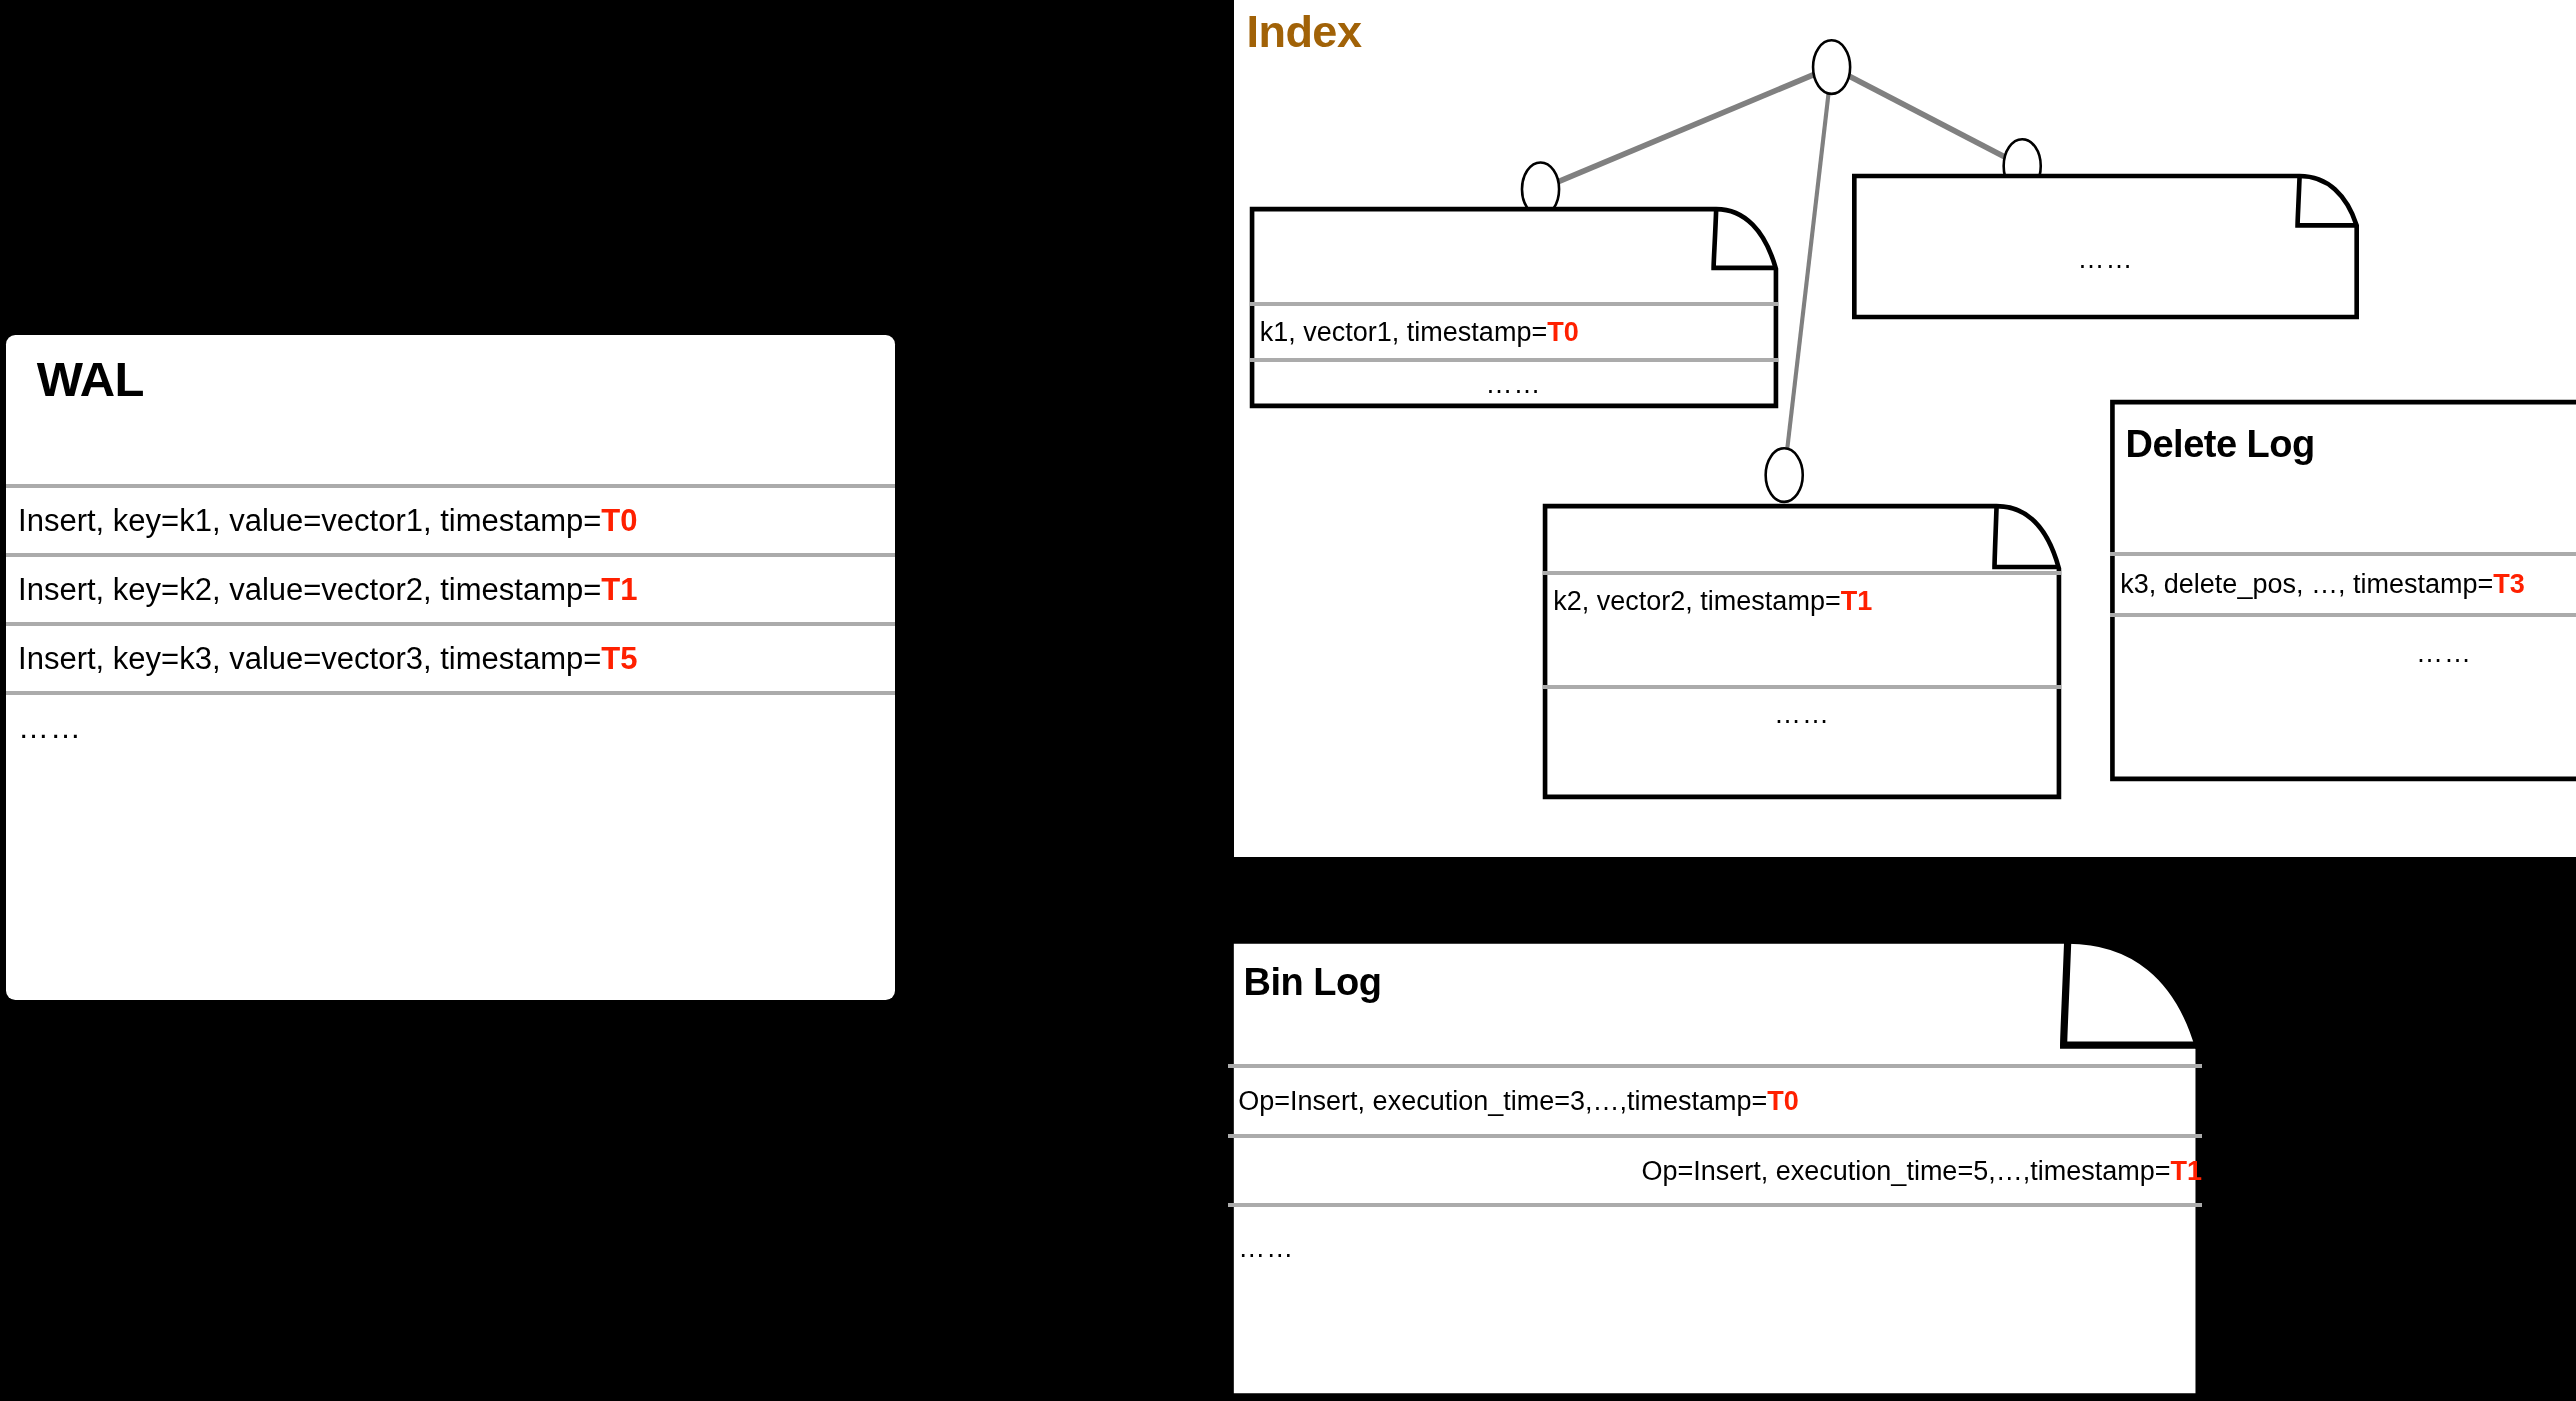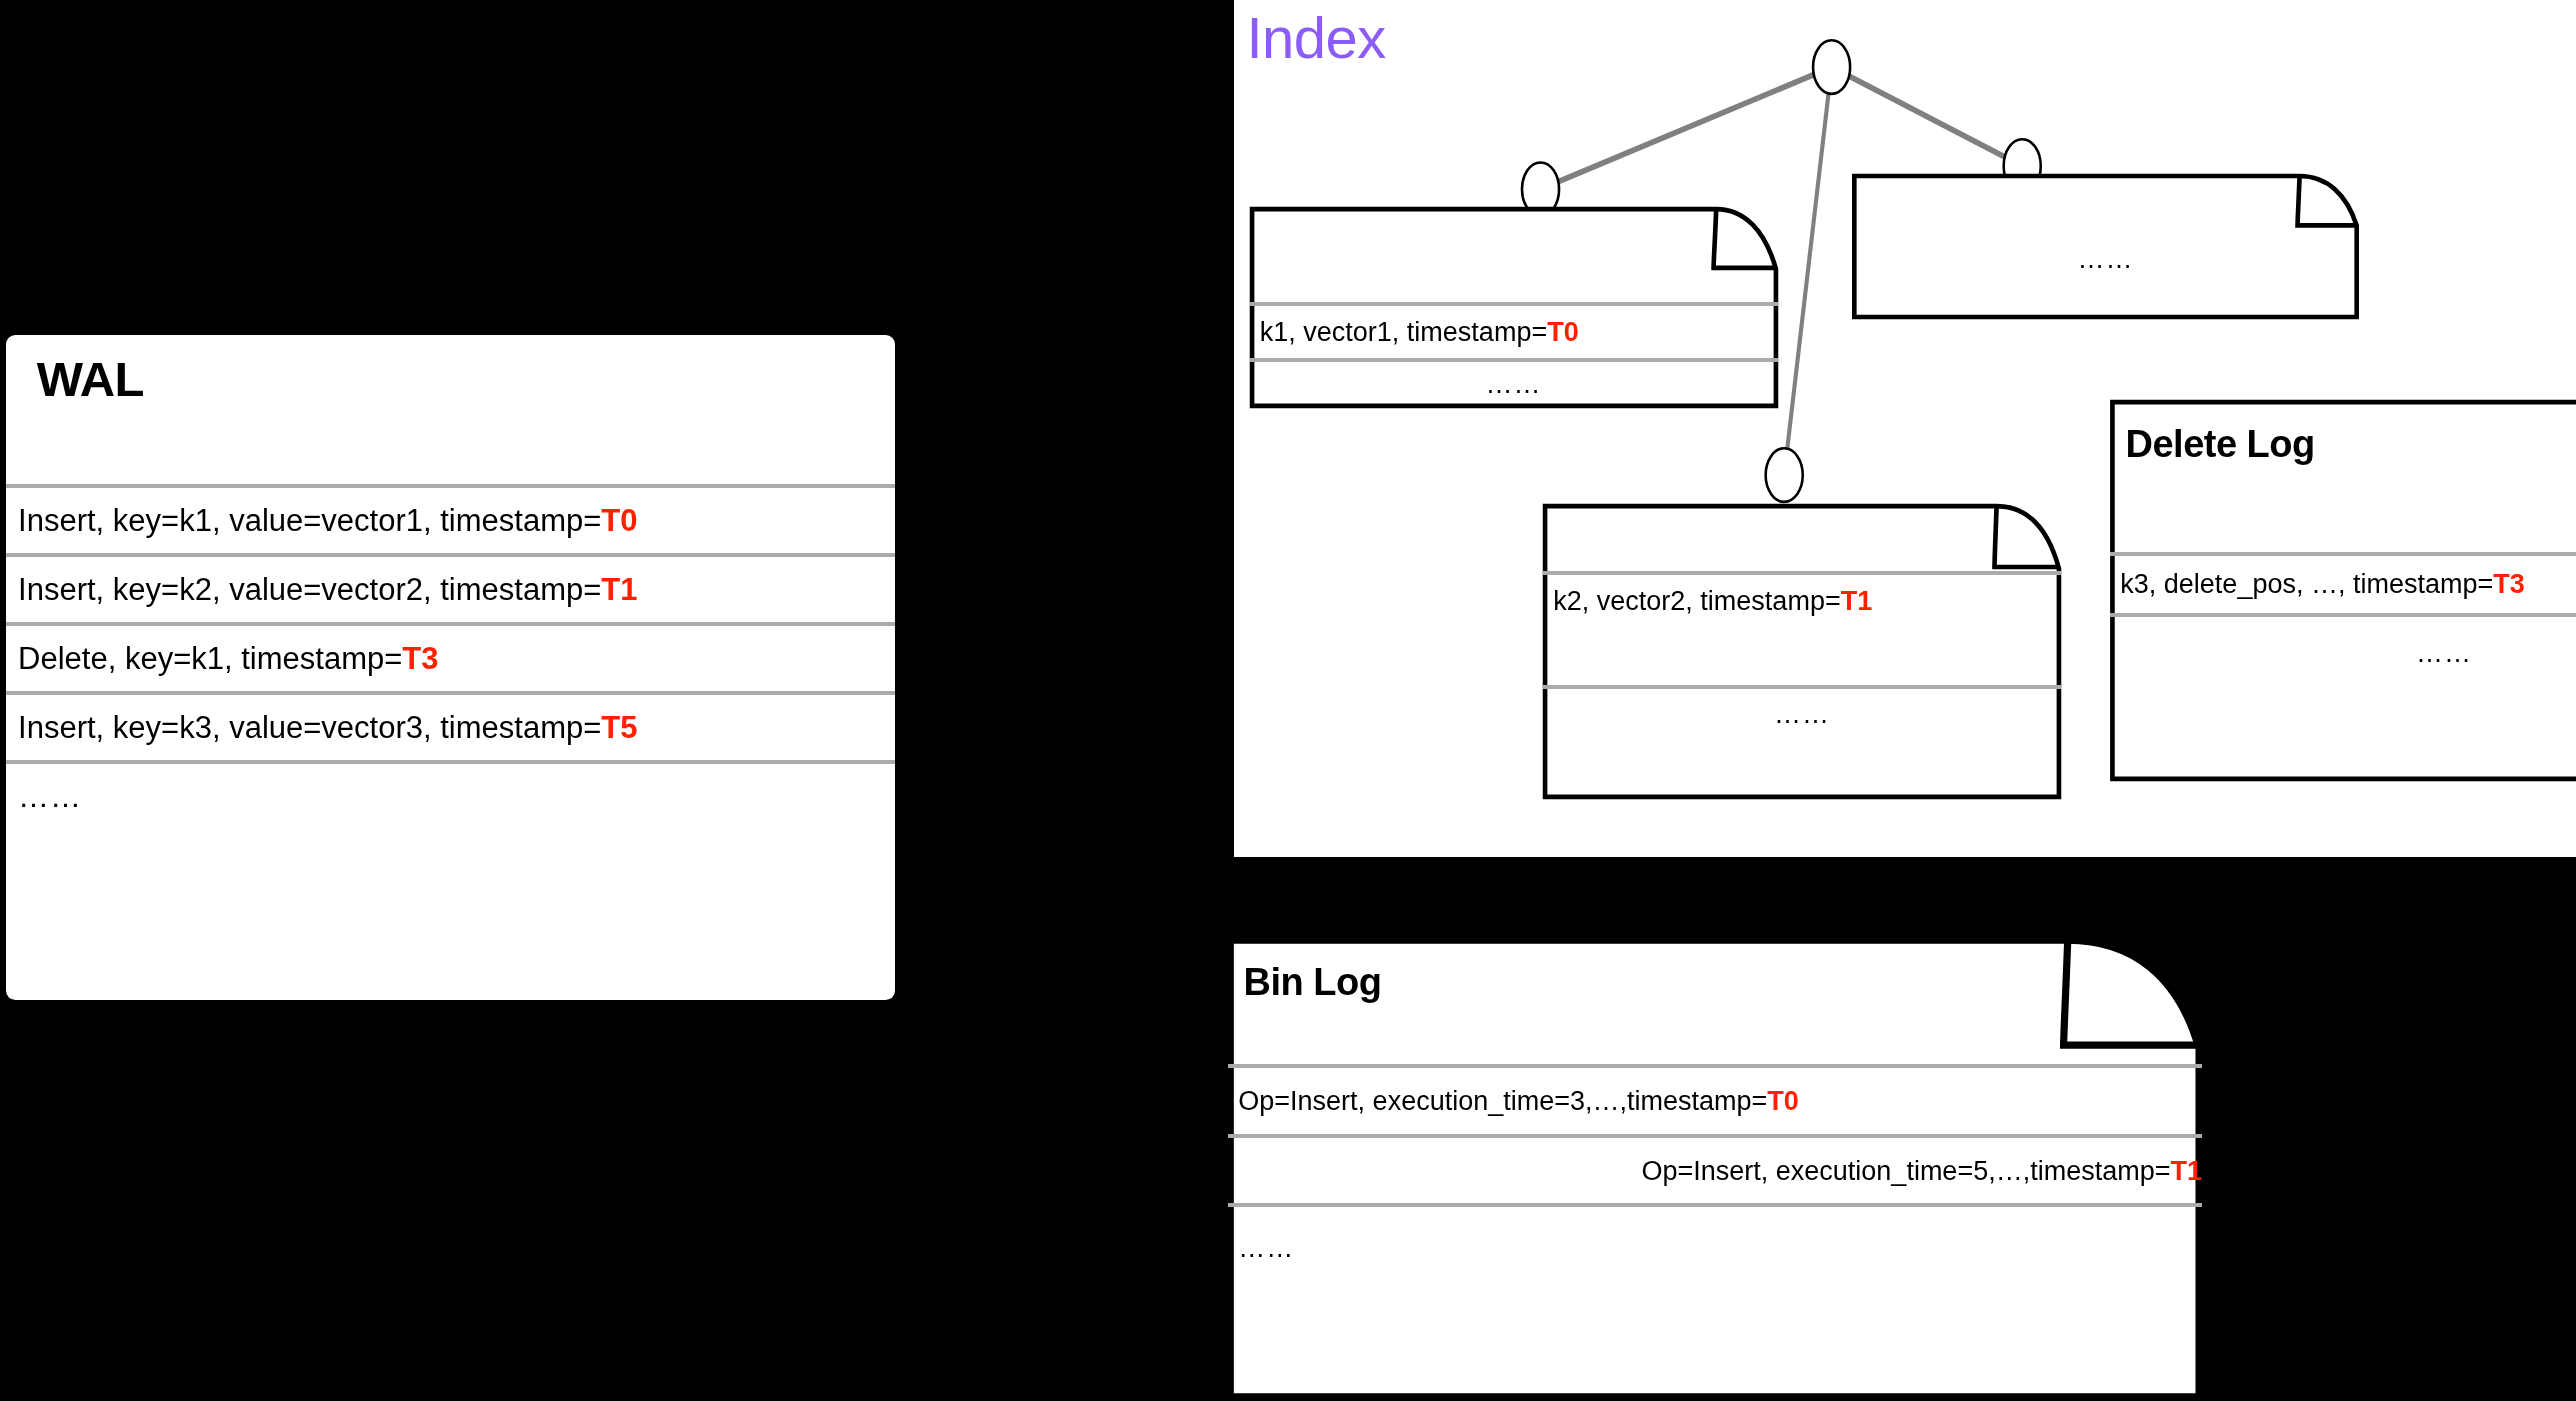--- a/index.html
+++ b/index.html
@@ -13,22 +13,22 @@
   #wal .title{position:absolute;left:31px;top:19.6px;font-size:49px;font-weight:bold;
               letter-spacing:-0.5px;color:#000;line-height:1;}
   #wal .rows{position:absolute;left:0;top:149px;width:100%;}
   .wrow{position:relative;height:69px;border-top:4.6px solid #ababab;
         display:flex;align-items:center;box-sizing:border-box;}
   .wrow .txt{padding-left:12.4px;font-size:31px;color:#000;white-space:nowrap;}
   .red{color:#ff2000;font-weight:bold;}
 
   
   #index{left:1234px;top:0px;width:1579px;height:857px;}
-  #index .title{position:absolute;left:12.4px;top:9.3px;font-size:58px;font-weight:normal;
-                letter-spacing:-0.5px;color:#8b5cf6;line-height:1;}
+  #index .title{position:absolute;left:12.4px;top:9.3px;font-size:45px;font-weight:bold;
+                letter-spacing:-0.5px;color:#a16207;line-height:1;}
 
   
   #tree{position:absolute;left:0;top:0;width:1579px;height:857px;pointer-events:none;}
 
   
   .doc{position:absolute;}
   .doc>svg{position:absolute;left:0;top:0;overflow:visible;}
   .doc .inner{position:absolute;left:0;top:0;width:100%;height:100%;
               box-sizing:border-box;}
   .drow{position:absolute;left:0;width:100%;box-sizing:border-box;
@@ -45,23 +45,20 @@
 <body>
 
 <div class="panel" id="wal">
   <div class="title">WAL</div>
   <div class="rows">
     <div class="wrow">
       <span class="txt"><span>Insert, key=k1, value=vector1, timestamp=</span><span class="red">T0</span></span>
     </div>
     <div class="wrow">
       <span class="txt"><span>Insert, key=k2, value=vector2, timestamp=</span><span class="red">T1</span></span>
-    </div>
-    <div class="wrow">
-      <span class="txt"><span>Delete, key=k1, timestamp=</span><span class="red">T3</span></span>
     </div>
     <div class="wrow">
       <span class="txt"><span>Insert, key=k3, value=vector3, timestamp=</span><span class="red">T5</span></span>
     </div>
     <div class="wrow">
       <span class="txt ell">……</span>
     </div>
   </div>
 </div>
 

